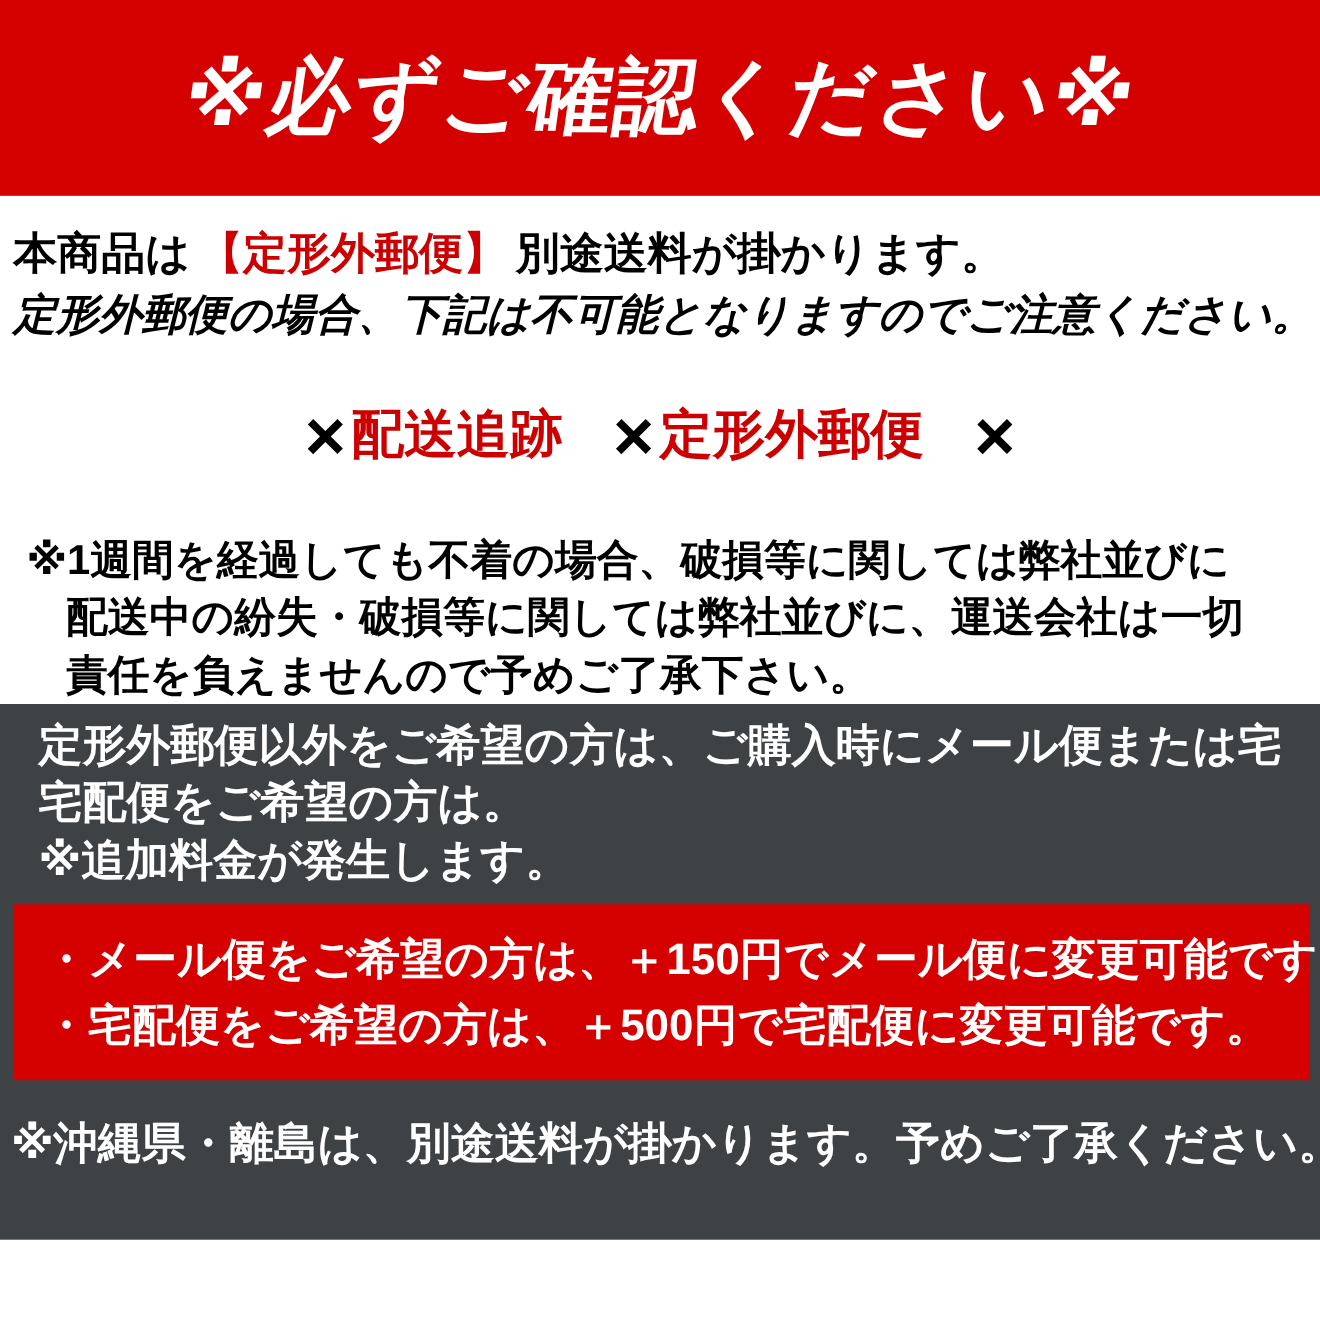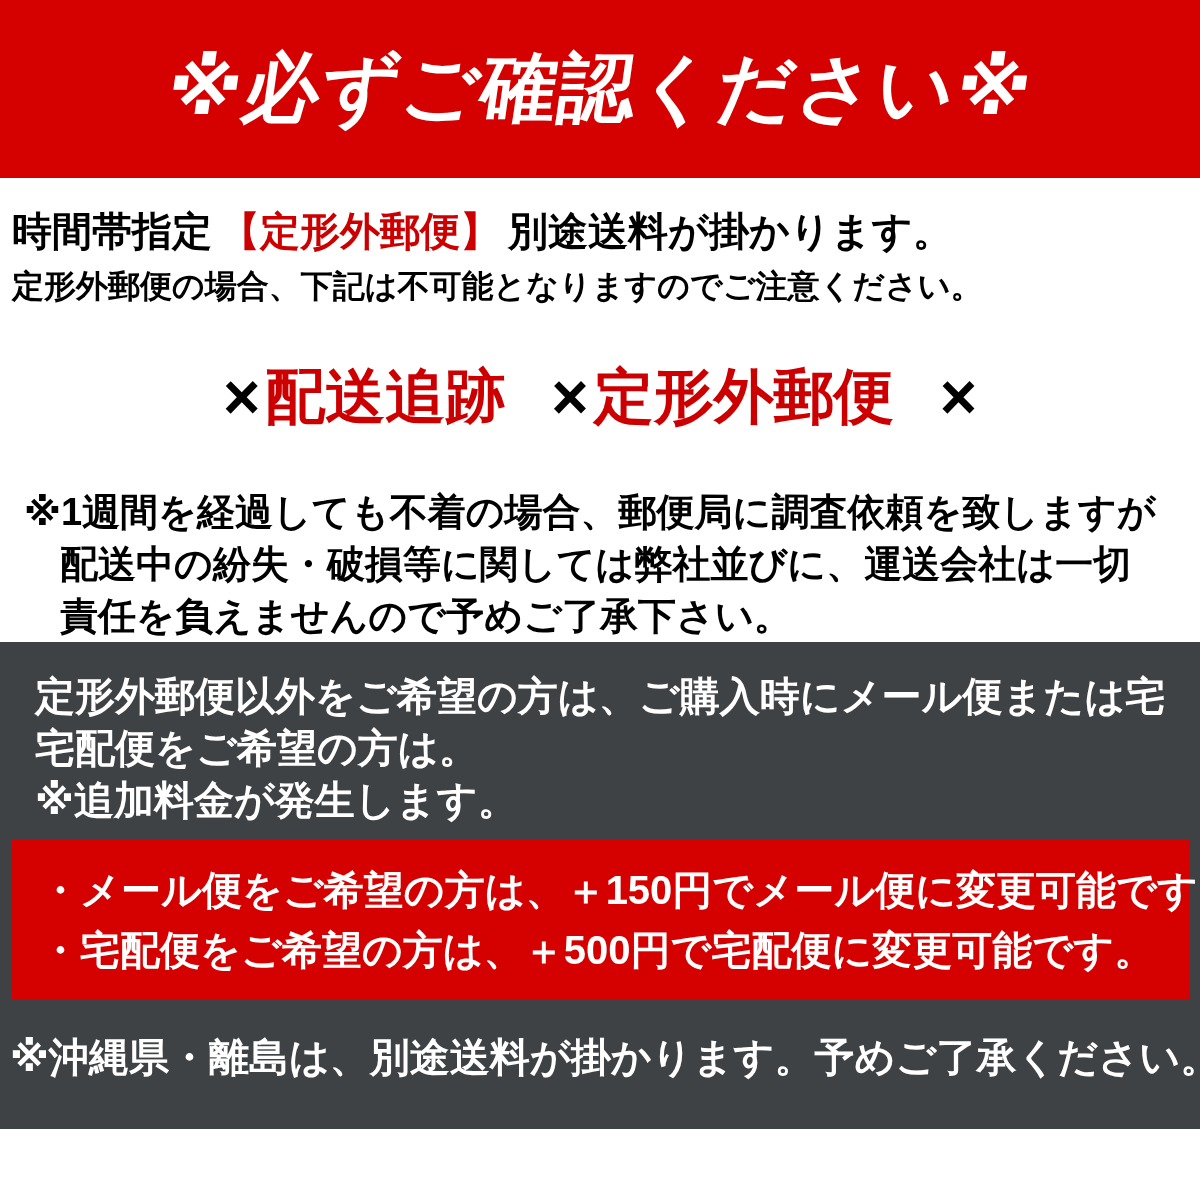--- a/index.html
+++ b/index.html
@@ -22,39 +22,39 @@
     font-size:76px;
     font-weight:800;
     letter-spacing:2px;
     transform:skewX(-8deg);
     white-space:nowrap;
   }
   
   .white-section{padding-top:26px;}
   .intro{margin:0 0 0 12px;color:#000;white-space:nowrap;}
   .intro-line1{font-size:40px;line-height:55px;}
-  .intro-line2{font-size:32px;line-height:55px;}
+  .intro-line2{font-size:39px;line-height:55px;font-style:italic;}
   .highlight-red{color:#cc0000;margin:0 8px;}
   .prohibit-row{
     margin-top:50px;
     display:flex;align-items:center;justify-content:center;
     gap:46px;white-space:nowrap;
   }
   .px-group{display:flex;align-items:center;gap:5px;}
   .cross{font-size:64px;color:#000;font-weight:800;line-height:1;}
-  .p-label{font-size:60px;color:#cc0000;font-weight:800;line-height:1.1;}
+  .p-label{font-size:48px;color:#cc0000;font-weight:800;line-height:1.1;}
   .disclaimer{margin-top:56px;color:#000;font-size:38px;line-height:52px;white-space:nowrap;}
   .d-line1{margin-left:24px;}
   .d-line2,.d-line3{margin-left:60px;}
   
   .gray-section{
     background:#3f4245;
     height:487px;
     box-sizing:border-box;
-    padding-top:28px;
+    padding-top:12px;
   }
   .alt-note{color:#ffffff;font-size:40px;line-height:52px;margin-left:35px;white-space:nowrap;}
   .options-box{
     margin:14px 10px 0 12px;
     height:160px;
     background:#d40100;
     box-sizing:border-box;
     padding-left:28px;
     display:flex;flex-direction:column;justify-content:center;gap:12px;
   }
@@ -67,41 +67,41 @@
 <div class="page">
 
   <header class="top-banner">
     <div class="banner-title">※必ずご確認ください※</div>
   </header>
 
   <section class="white-section">
 
     <div class="intro">
       <div class="intro-line1">
-        <span>時間帯指定</span><span class="highlight-red">【定形外郵便】</span><span>別途送料が掛かります。</span>
+        <span>本商品は</span><span class="highlight-red">【定形外郵便】</span><span>別途送料が掛かります。</span>
       </div>
       <div class="intro-line2">定形外郵便の場合、下記は不可能となりますのでご注意ください。</div>
     </div>
 
     <div class="prohibit-row">
       <div class="px-group">
         <span class="cross">×</span>
         <span class="p-label">配送追跡</span>
       </div>
       <div class="px-group">
         <span class="cross">×</span>
         <span class="p-label">定形外郵便</span>
       </div>
       <div class="px-group">
         <span class="cross">×</span>
       </div>
     </div>
 
     <div class="disclaimer">
-      <div class="d-line1">※1週間を経過しても不着の場合、郵便局に調査依頼を致しますが</div>
+      <div class="d-line1">※1週間を経過しても不着の場合、破損等に関しては弊社並びに</div>
       <div class="d-line2">配送中の紛失・破損等に関しては弊社並びに、運送会社は一切</div>
       <div class="d-line3">責任を負えませんので予めご了承下さい。</div>
     </div>
 
   </section>
 
   <section class="gray-section">
 
     <div class="alt-note">
       <div>定形外郵便以外をご希望の方は、ご購入時にメール便または宅</div>

